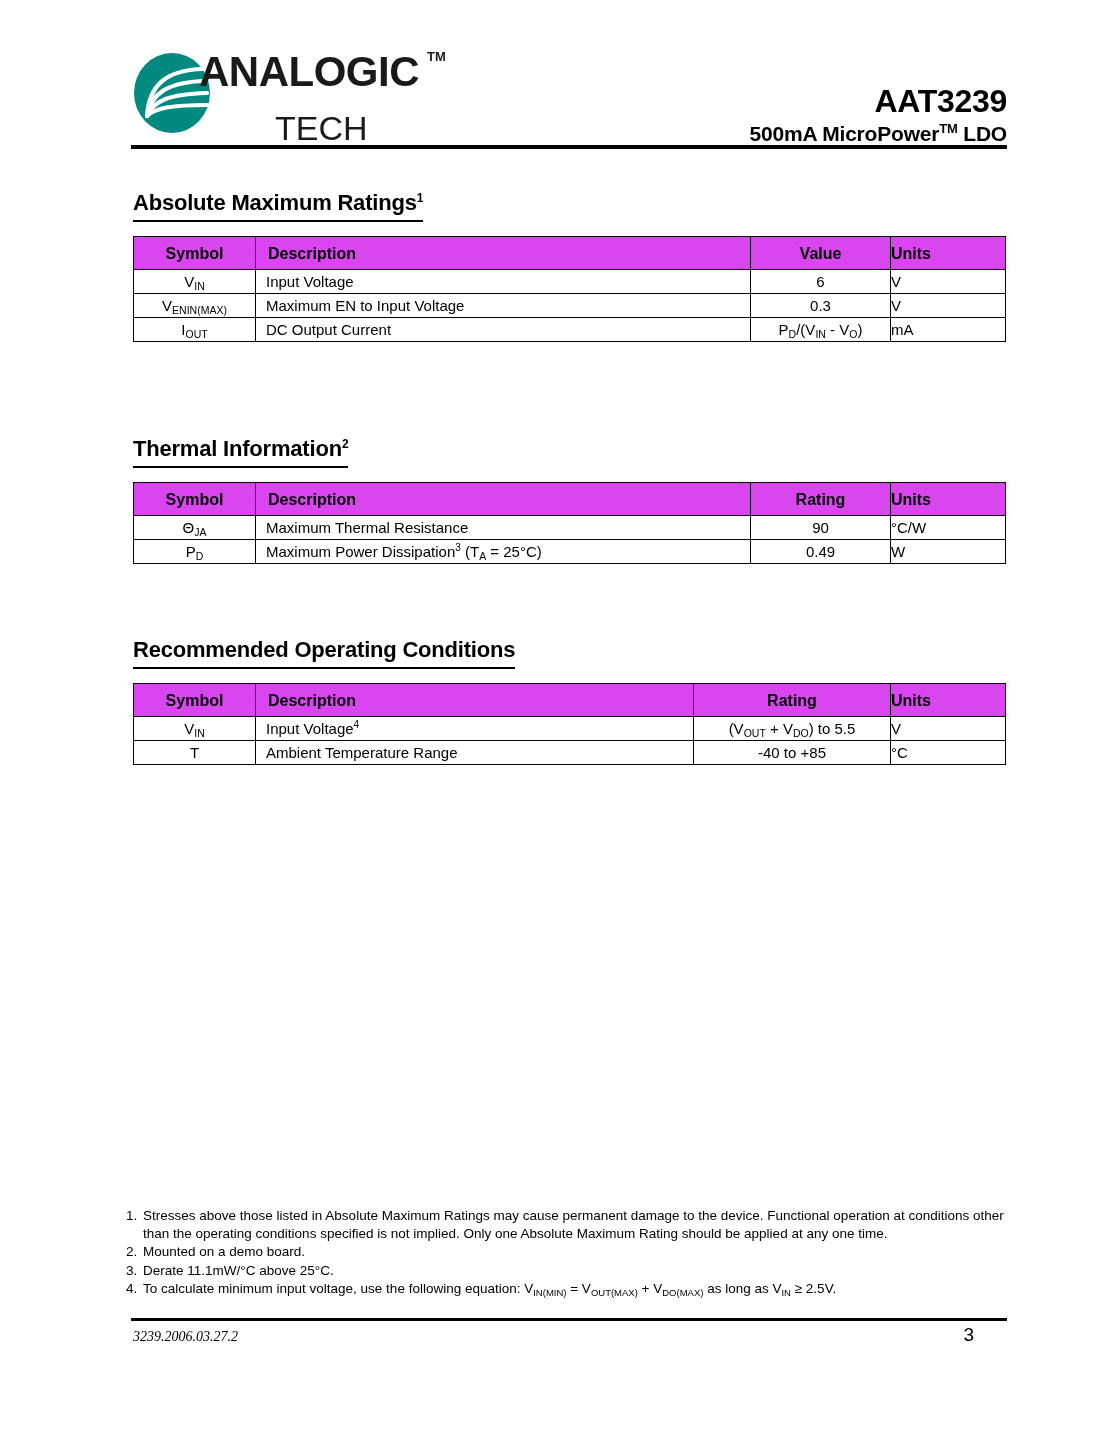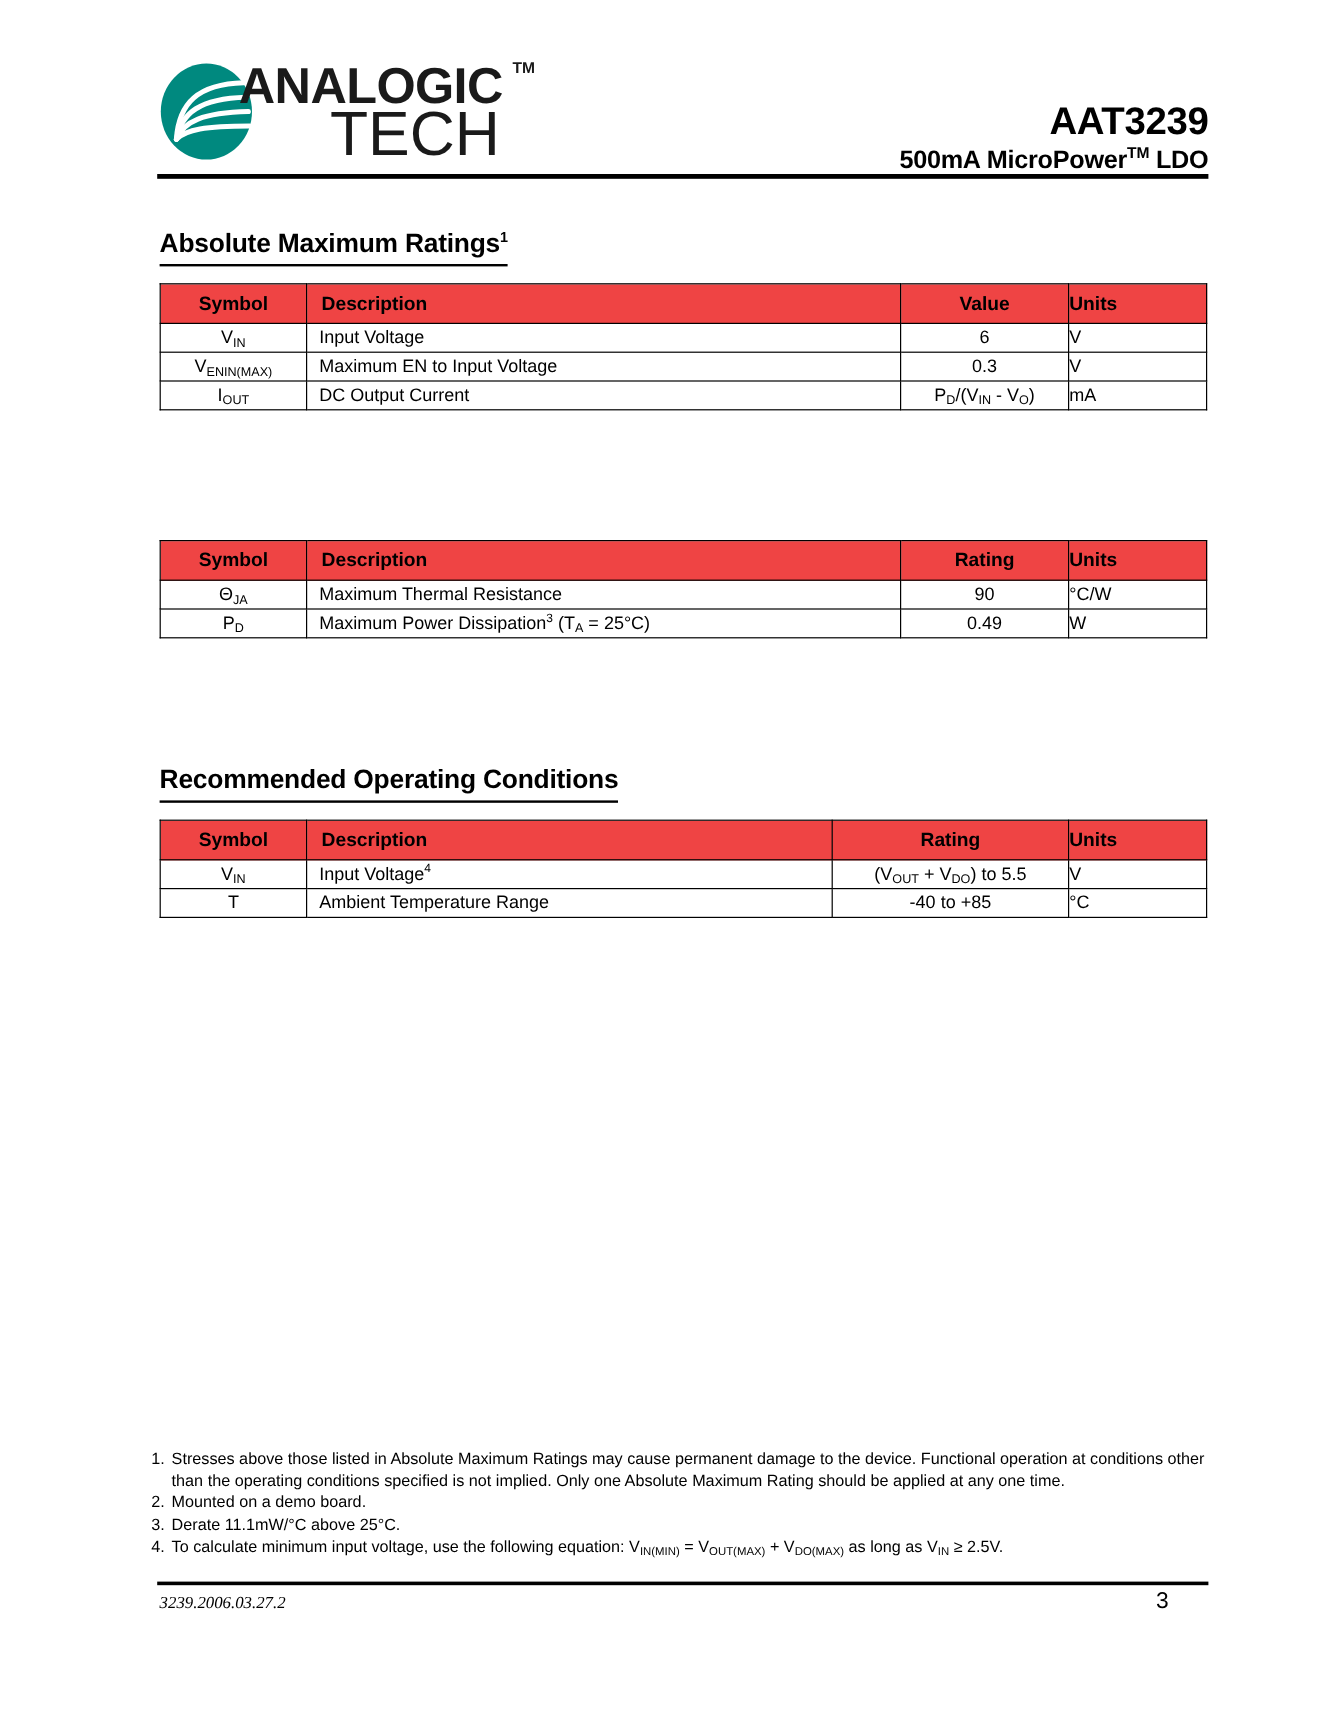--- a/index.html
+++ b/index.html
@@ -68,22 +68,22 @@
     left: 228px;
     top: 4px;
     font-size: 13px;
     font-weight: bold;
     line-height: 13px;
     color: #1a1a1a;
   }
   .logo-tech {
     position: absolute;
     left: 76px;
-    top: 44px;
-    font-size: 52px;
+    top: 60px;
+    font-size: 34px;
     font-weight: normal;
     letter-spacing: 0px;
     line-height: 44px;
     color: #1a1a1a;
   }
 
   .part-title {
     position: absolute;
     right: 0;
     top: 42px;
@@ -151,21 +151,21 @@
   }
   table.spec th, table.spec td {
     border: 1px solid #000;
     padding: 0;
     height: 23px;
     vertical-align: middle;
     font-weight: normal;
     line-height: 15px;
   }
   table.spec thead th {
-    background: #ef4444;
+    background: #d946ef;
     font-weight: bold;
     height: 32px;
     font-size: 16px;
     border-bottom: 1.5px solid #000;
     margin-top: 23px;
   }
   .c-sym  { text-align: center; }
   .c-desc { text-align: left; padding-left: 10px !important; }
   .c-val  { text-align: center; }
   .c-unit { text-align: left; }
@@ -304,20 +304,21 @@
           <td class="c-sym"><span>I</span><sub>OUT</sub></td>
           <td class="c-desc">DC Output Current</td>
           <td class="c-val">P<sub>D</sub>/(V<sub>IN</sub> - V<sub>O</sub>)</td>
           <td class="c-unit">mA</td>
         </tr>
       </tbody>
     </table>
   </div>
 
   <div class="section" style="top:436px;">
+    <div class="section-title"><span>Thermal Information</span><sup>2</sup></div>
 
     <table class="spec">
       <colgroup>
         <col style="width:122px">
         <col style="width:495px">
         <col style="width:140px">
         <col style="width:115px">
       </colgroup>
       <thead>
         <tr>

